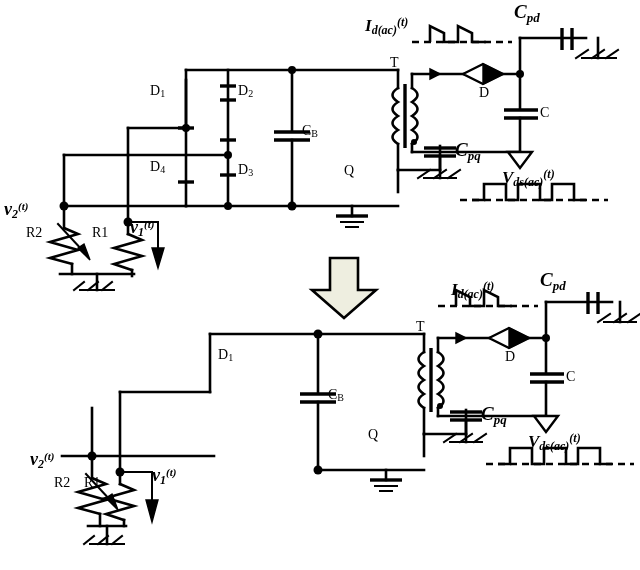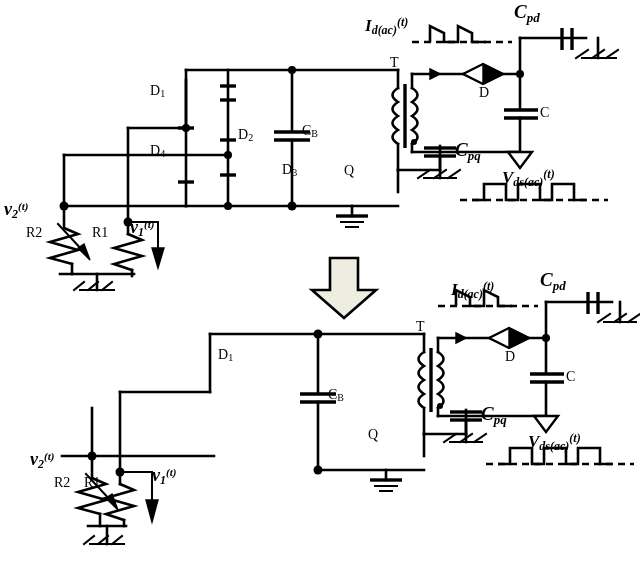--- a/index.html
+++ b/index.html
@@ -288,25 +288,25 @@
       <path class="wire" d="M107 526 L107 544"></path>
       <path class="wire-thin" d="M90 544 L124 544"></path>
       <path class="wire-thin" d="M84 544 L94 536"></path>
       <path class="wire-thin" d="M98 544 L108 536"></path>
       <path class="wire-thin" d="M112 544 L122 536"></path>
     </g>
   </svg>
 
   <span class="lbl lbl-comp" style="left:150px; top:84px;"><span>D</span><span class="sub">1</span></span>
 
-  <span class="lbl lbl-comp" style="left:238px; top:84px;margin-top:44px;"><span>D</span><span class="sub">2</span></span>
-
-  <span class="lbl lbl-comp" style="left:150px; top:144px;"><span>D</span><span class="sub">4</span></span>
-
-  <span class="lbl lbl-comp" style="left:238px; top:163px;margin-left:44px;"><span>D</span><span class="sub">3</span></span>
+  <span class="lbl lbl-comp" style="left:238px; top:84px;"><span>D</span><span class="sub">2</span></span>
+
+  <span class="lbl lbl-comp" style="left:150px; top:160px;"><span>D</span><span class="sub">4</span></span>
+
+  <span class="lbl lbl-comp" style="left:238px; top:163px;"><span>D</span><span class="sub">3</span></span>
 
   <span class="lbl lbl-comp" style="left:302px; top:124px;"><span>C</span><span class="sub">B</span></span>
 
   <span class="lbl lbl-comp" style="left:344px; top:164px;">Q</span>
 
   <span class="lbl lbl-comp" style="left:390px; top:56px;">T</span>
 
   <span class="lbl lbl-comp" style="left:479px; top:86px;">D</span>
 
   <span class="lbl lbl-comp" style="left:540px; top:106px;">C</span>

